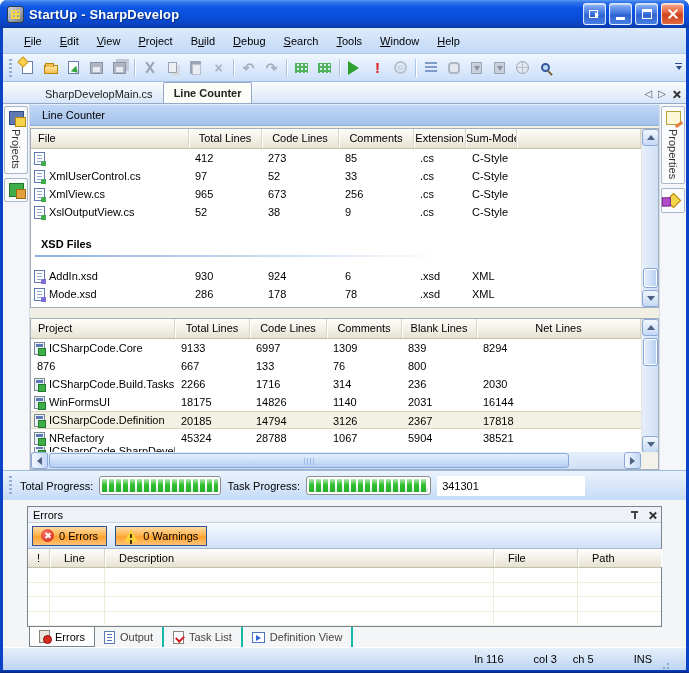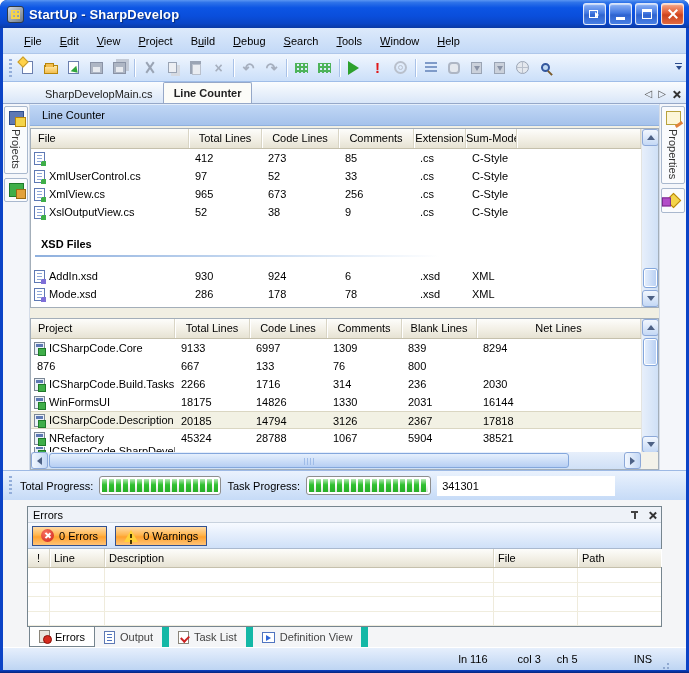--- a/index.html
+++ b/index.html
@@ -155,21 +155,21 @@
   
   .progressrow{height:30px;flex:none;display:flex;align-items:center;font-size:11px;gap:6px;padding-left:6px;
     background:linear-gradient(180deg,#EAF2FD,#C6DBF7);border-top:1px solid #9DB9E4;}
   .pgrip{width:3px;height:20px;background:repeating-linear-gradient(180deg,#93AEDA 0 2px,transparent 2px 4px);margin-right:2px;}
   .plabel{color:#000;white-space:nowrap;}
   .pbar{width:122px;height:19px;background:#fff;border:1px solid #8E8E8E;border-radius:3px;padding:2px;flex:none;}
   .pbar.w2{width:125px;}
   .pfill{height:100%;width:100%;background:
     linear-gradient(180deg,rgba(255,255,255,.65),rgba(255,255,255,0) 45%,rgba(0,90,0,.18)),
     repeating-linear-gradient(90deg,#31C131 0 5px,#fff 5px 7px);}
-  .pval{width:178px;height:20px;background:#fff;line-height:20px;padding-left:5px;flex:none;}
+  .pval{width:148px;height:20px;background:#fff;line-height:20px;padding-left:5px;flex:none;}
   
   .lowerwrap{height:147px;flex:none;background:#F4F5F7;padding:6px 24px 0;display:flex;flex-direction:column;}
   .epanel{height:121px;border:1px solid #76858F;background:#fff;display:flex;flex-direction:column;}
   .ehead{height:16px;flex:none;background:#EEF2F8;border-bottom:1px solid #C8D2DE;display:flex;align-items:center;font-size:11px;padding:0 5px;}
   .ehead-tools{margin-left:auto;display:flex;align-items:center;gap:9px;}
   .pin{width:9px;height:10px;position:relative;}
   .pin::before{content:"";position:absolute;left:1px;top:1px;width:7px;height:2px;background:#444;}
   .pin::after{content:"";position:absolute;left:4px;top:3px;width:1.5px;height:6px;background:#444;}
   .etools{height:26px;flex:none;background:linear-gradient(180deg,#F7FAFF,#CFE0F8);border-bottom:1px solid #AAB9CF;display:flex;align-items:center;padding:0 4px;gap:8px;}
   .ebtn{height:20px;border:1px solid #33518F;background:linear-gradient(180deg,#FFDCA8,#FFB54E 45%,#FFA22E 55%,#FFC377);
@@ -177,28 +177,28 @@
   .ei-err{width:13px;height:13px;border-radius:50%;background:radial-gradient(circle at 35% 30%,#F87060,#CE2418);position:relative;flex:none;}
   .ei-err::before,.ei-err::after{content:"";position:absolute;left:6px;top:3px;width:1.6px;height:7px;background:#fff;}
   .ei-err::before{transform:rotate(45deg);} .ei-err::after{transform:rotate(-45deg);}
   .ei-warn{width:0;height:0;border:7px solid transparent;border-bottom:12px solid #FFD23A;border-top:none;position:relative;flex:none;}
   .ei-warn::after{content:"";position:absolute;left:-1px;top:4px;width:2px;height:4px;background:#4A3A00;box-shadow:0 6px 0 #4A3A00;}
   .ei-msg{width:13px;height:13px;border-radius:50%;background:radial-gradient(circle at 35% 30%,#8CB6F6,#2E66D8);position:relative;flex:none;}
   .ei-msg::before{content:"";position:absolute;left:5.5px;top:2px;width:2px;height:2px;background:#fff;}
   .ei-msg::after{content:"";position:absolute;left:5.5px;top:5px;width:2px;height:5px;background:#fff;}
   .egrid-head{height:19px;flex:none;display:grid;grid-template-columns:22px 55px 389px 84px 1fr;
     background:linear-gradient(180deg,#FDFDFB,#F2EFE5 55%,#E6E2D3);border-bottom:1px solid #C5C0AC;}
-  .egrid-head>div{font-size:11px;line-height:18px;border-right:1px solid #D9D5C5;box-shadow:1px 0 0 #fff;padding-left:4px;white-space:nowrap;overflow:hidden;}
+  .egrid-head>div{font-size:11px;line-height:18px;border-right:1px solid #D9D5C5;box-shadow:1px 0 0 #fff;padding-left:14px;white-space:nowrap;overflow:hidden;}
   .egrid-head>div.cen{text-align:center;padding-left:0;}
   .erow{height:15px;display:grid;grid-template-columns:22px 55px 389px 84px 1fr;border-bottom:1px solid #F0EDDE;}
   .erow>div{border-right:1px solid #EFEBDC;}
   .erow>div:last-child,.egrid-head>div:last-child{border-right:none;}
   
   .btabs{height:20px;flex:none;display:flex;align-items:stretch;font-size:11px;color:#444;padding-left:2px;}
-  .btab{display:flex;align-items:center;gap:5px;padding:0 9px;border-right:7px solid #14b8a6;}
+  .btab{display:flex;align-items:center;gap:5px;padding:0 9px;border-right:2px solid #14b8a6;}
   .btab.active{background:#fff;border:1px solid #76858F;border-top:none;color:#000;}
   .bi{width:11px;height:13px;position:relative;flex:none;}
   .bi-err{background:#E9E6DD;border:1px solid #8A857A;}
   .bi-err::after{content:"";position:absolute;right:-3px;bottom:-2px;width:7px;height:7px;border-radius:50%;background:#D52B1E;border:1px solid #8C1008;}
   .bi-out{background:#fff;border:1px solid #5E79B4;}
   .bi-out::after{content:"";position:absolute;inset:2px;background:repeating-linear-gradient(180deg,#4F74C0 0 1px,transparent 1px 3px);}
   .bi-task{background:#fff;border:1px solid #8A857A;}
   .bi-task::after{content:"";position:absolute;left:2px;top:3px;width:6px;height:4px;border-left:2px solid #CC2222;border-bottom:2px solid #CC2222;transform:rotate(-45deg);}
   .bi-def{width:13px;height:11px;background:#fff;border:1px solid #4F74C0;margin-top:1px;}
   .bi-def::after{content:"";position:absolute;left:3px;top:2px;border:3px solid transparent;border-left:5px solid #2E66D8;}
@@ -488,28 +488,28 @@
               <div>236</div>
             <div>2030</div>
           </div>
           <div class="tr g2">
             <div class="cfile">
                 <span class="fic prj"></span>
                 <span>WinFormsUI</span>
               </div>
             <div>18175</div>
               <div>14826</div>
-            <div>1330</div>
+            <div>1140</div>
               <div>2031</div>
             <div>16144</div>
           </div>
           <div class="tr g2 hlrow">
             <div class="cfile">
                 <span class="fic prj"></span>
-                <span>ICSharpCode.Description</span>
+                <span>ICSharpCode.Definition</span>
               </div>
             <div>20185</div>
               <div>14794</div>
             <div>3126</div>
               <div>2367</div>
             <div>17818</div>
           </div>
           <div class="tr g2">
             <div class="cfile">
                 <span class="fic prj"></span>
@@ -651,19 +651,19 @@
           <span class="bi bi-def"></span>
           <span>Definition View</span>
         </span>
       </div>
     </div>
 
     <div class="statusbar">
       <span class="sf">ln 116</span>
       <span class="sf">col 3</span>
       <span class="sf" style="margin-left:16px;">ch 5</span>
-      <span class="sf" style="margin-left:56px;">INS</span>
+      <span class="sf" style="margin-left:40px;">INS</span>
       <span class="sgrip"></span>
     </div>
   </div>
 
   <div class="bborder"></div>
 </div>
 
 </body></html>

